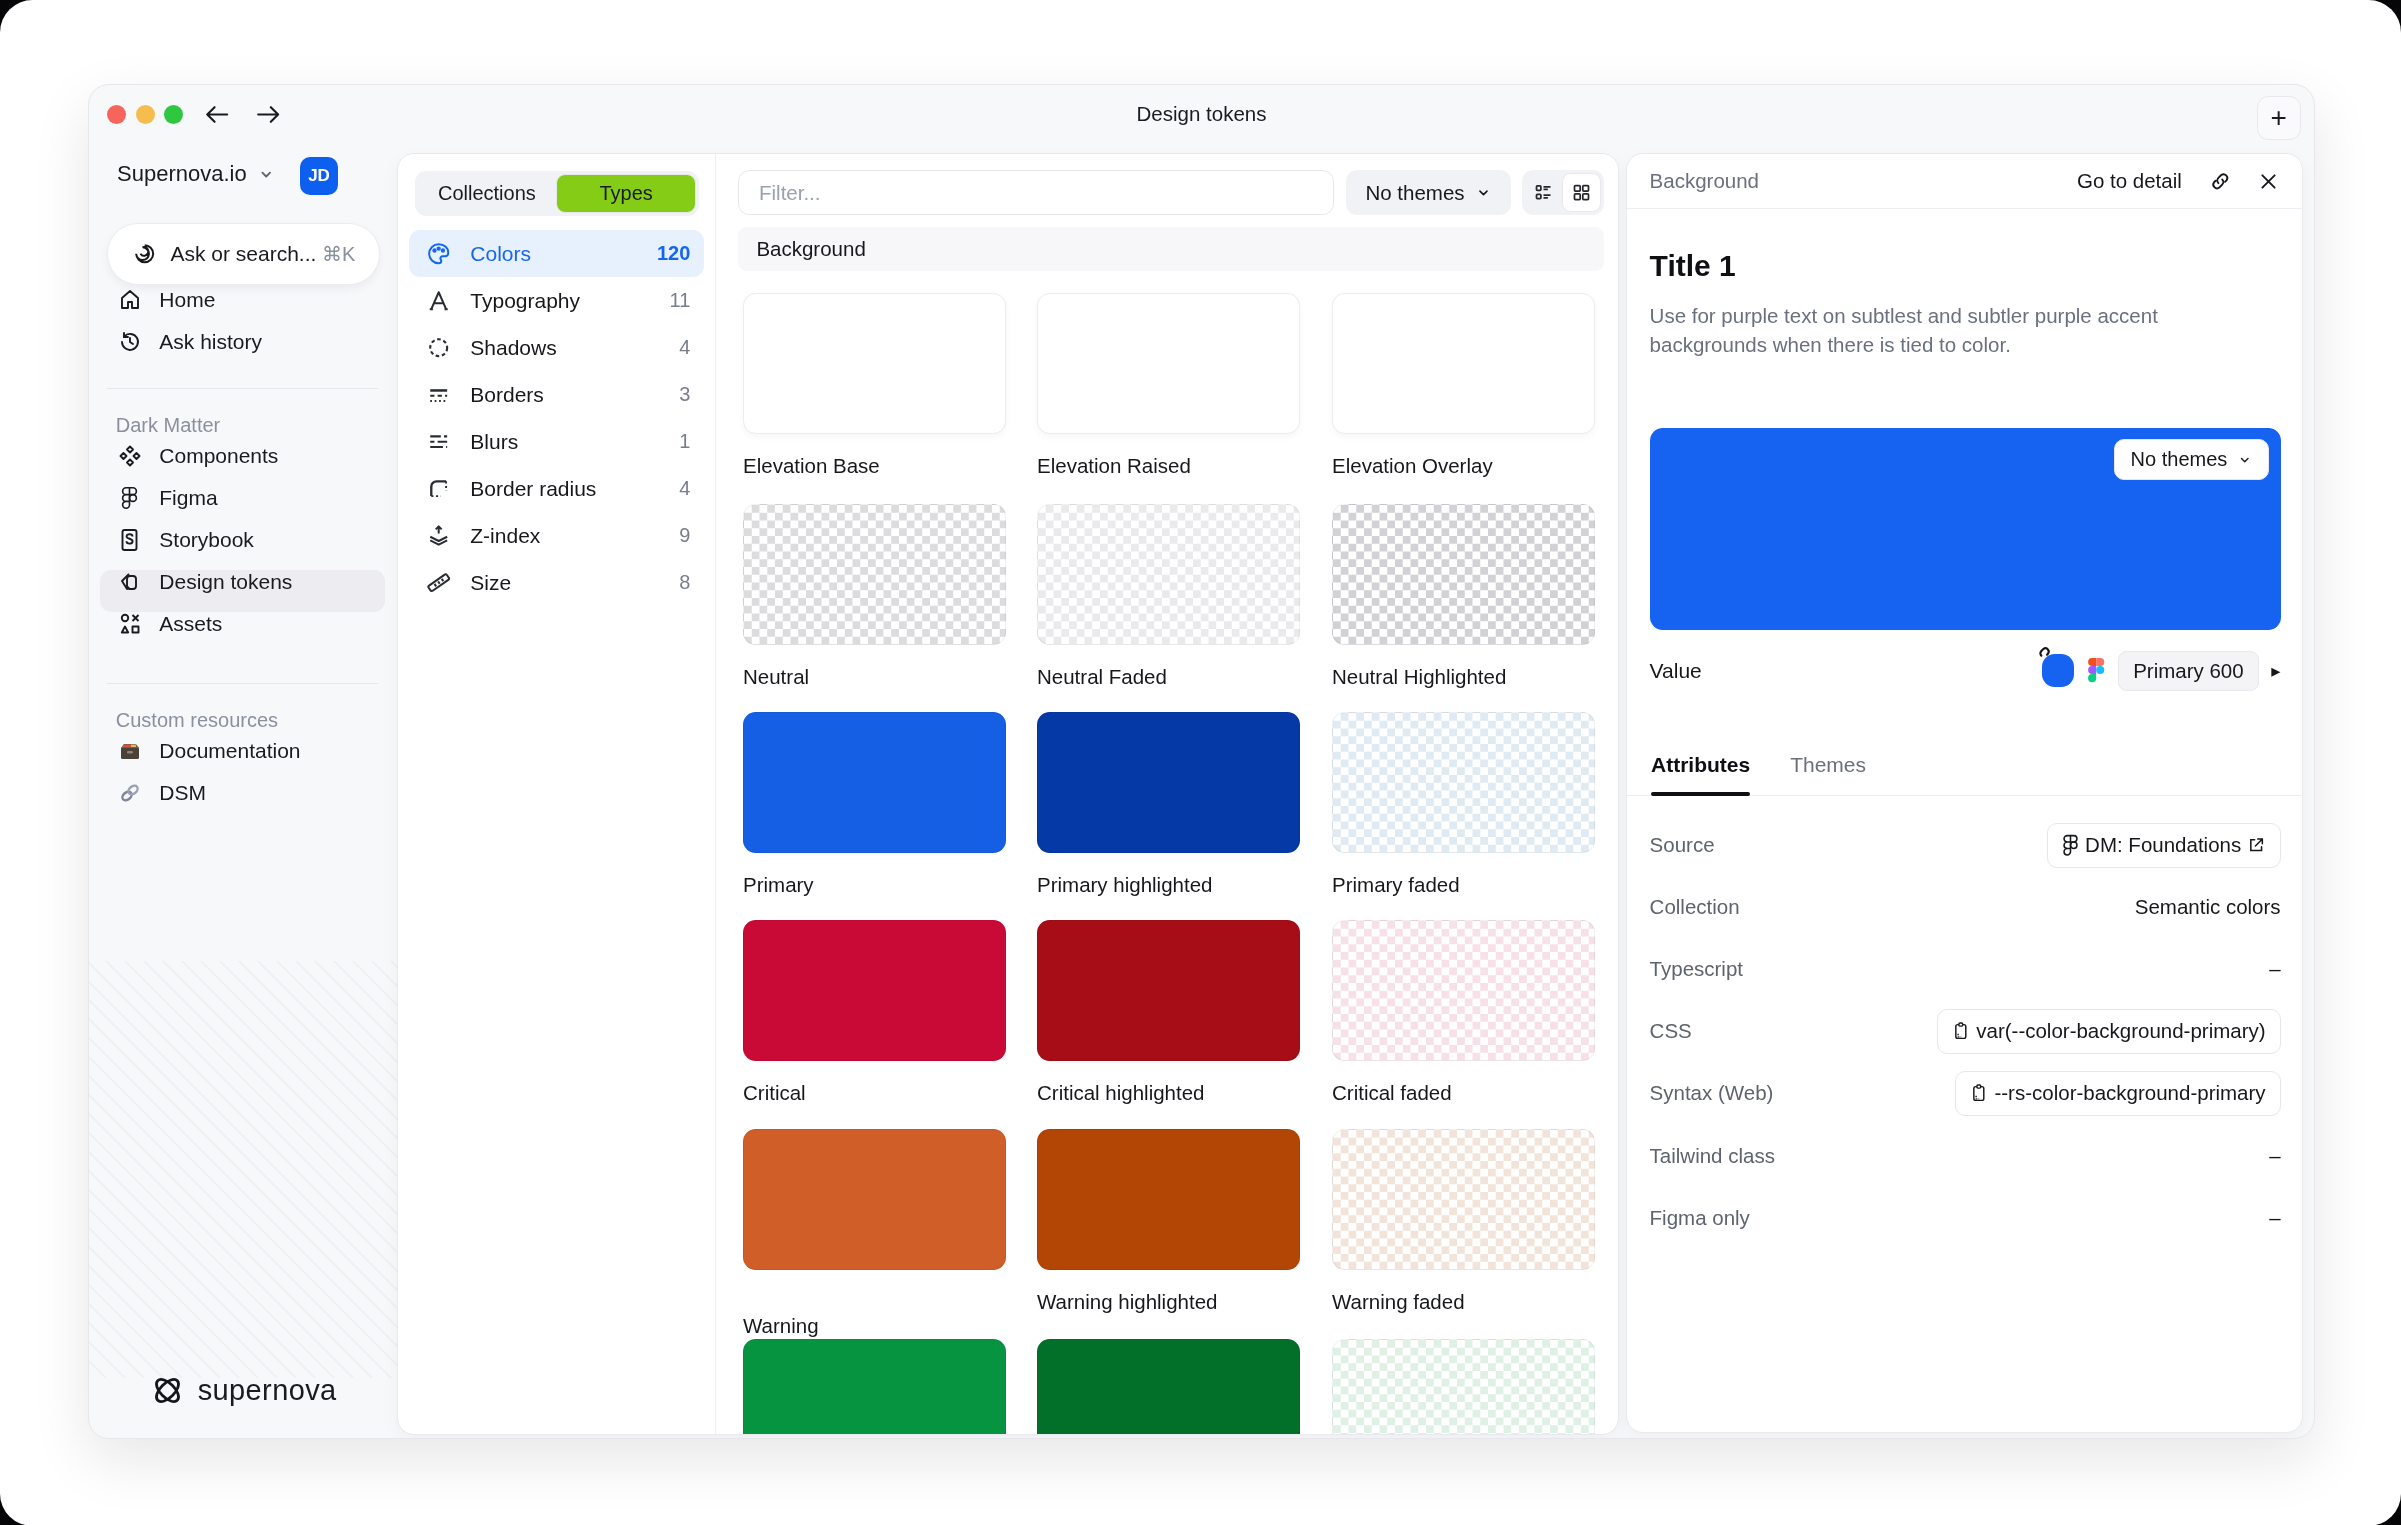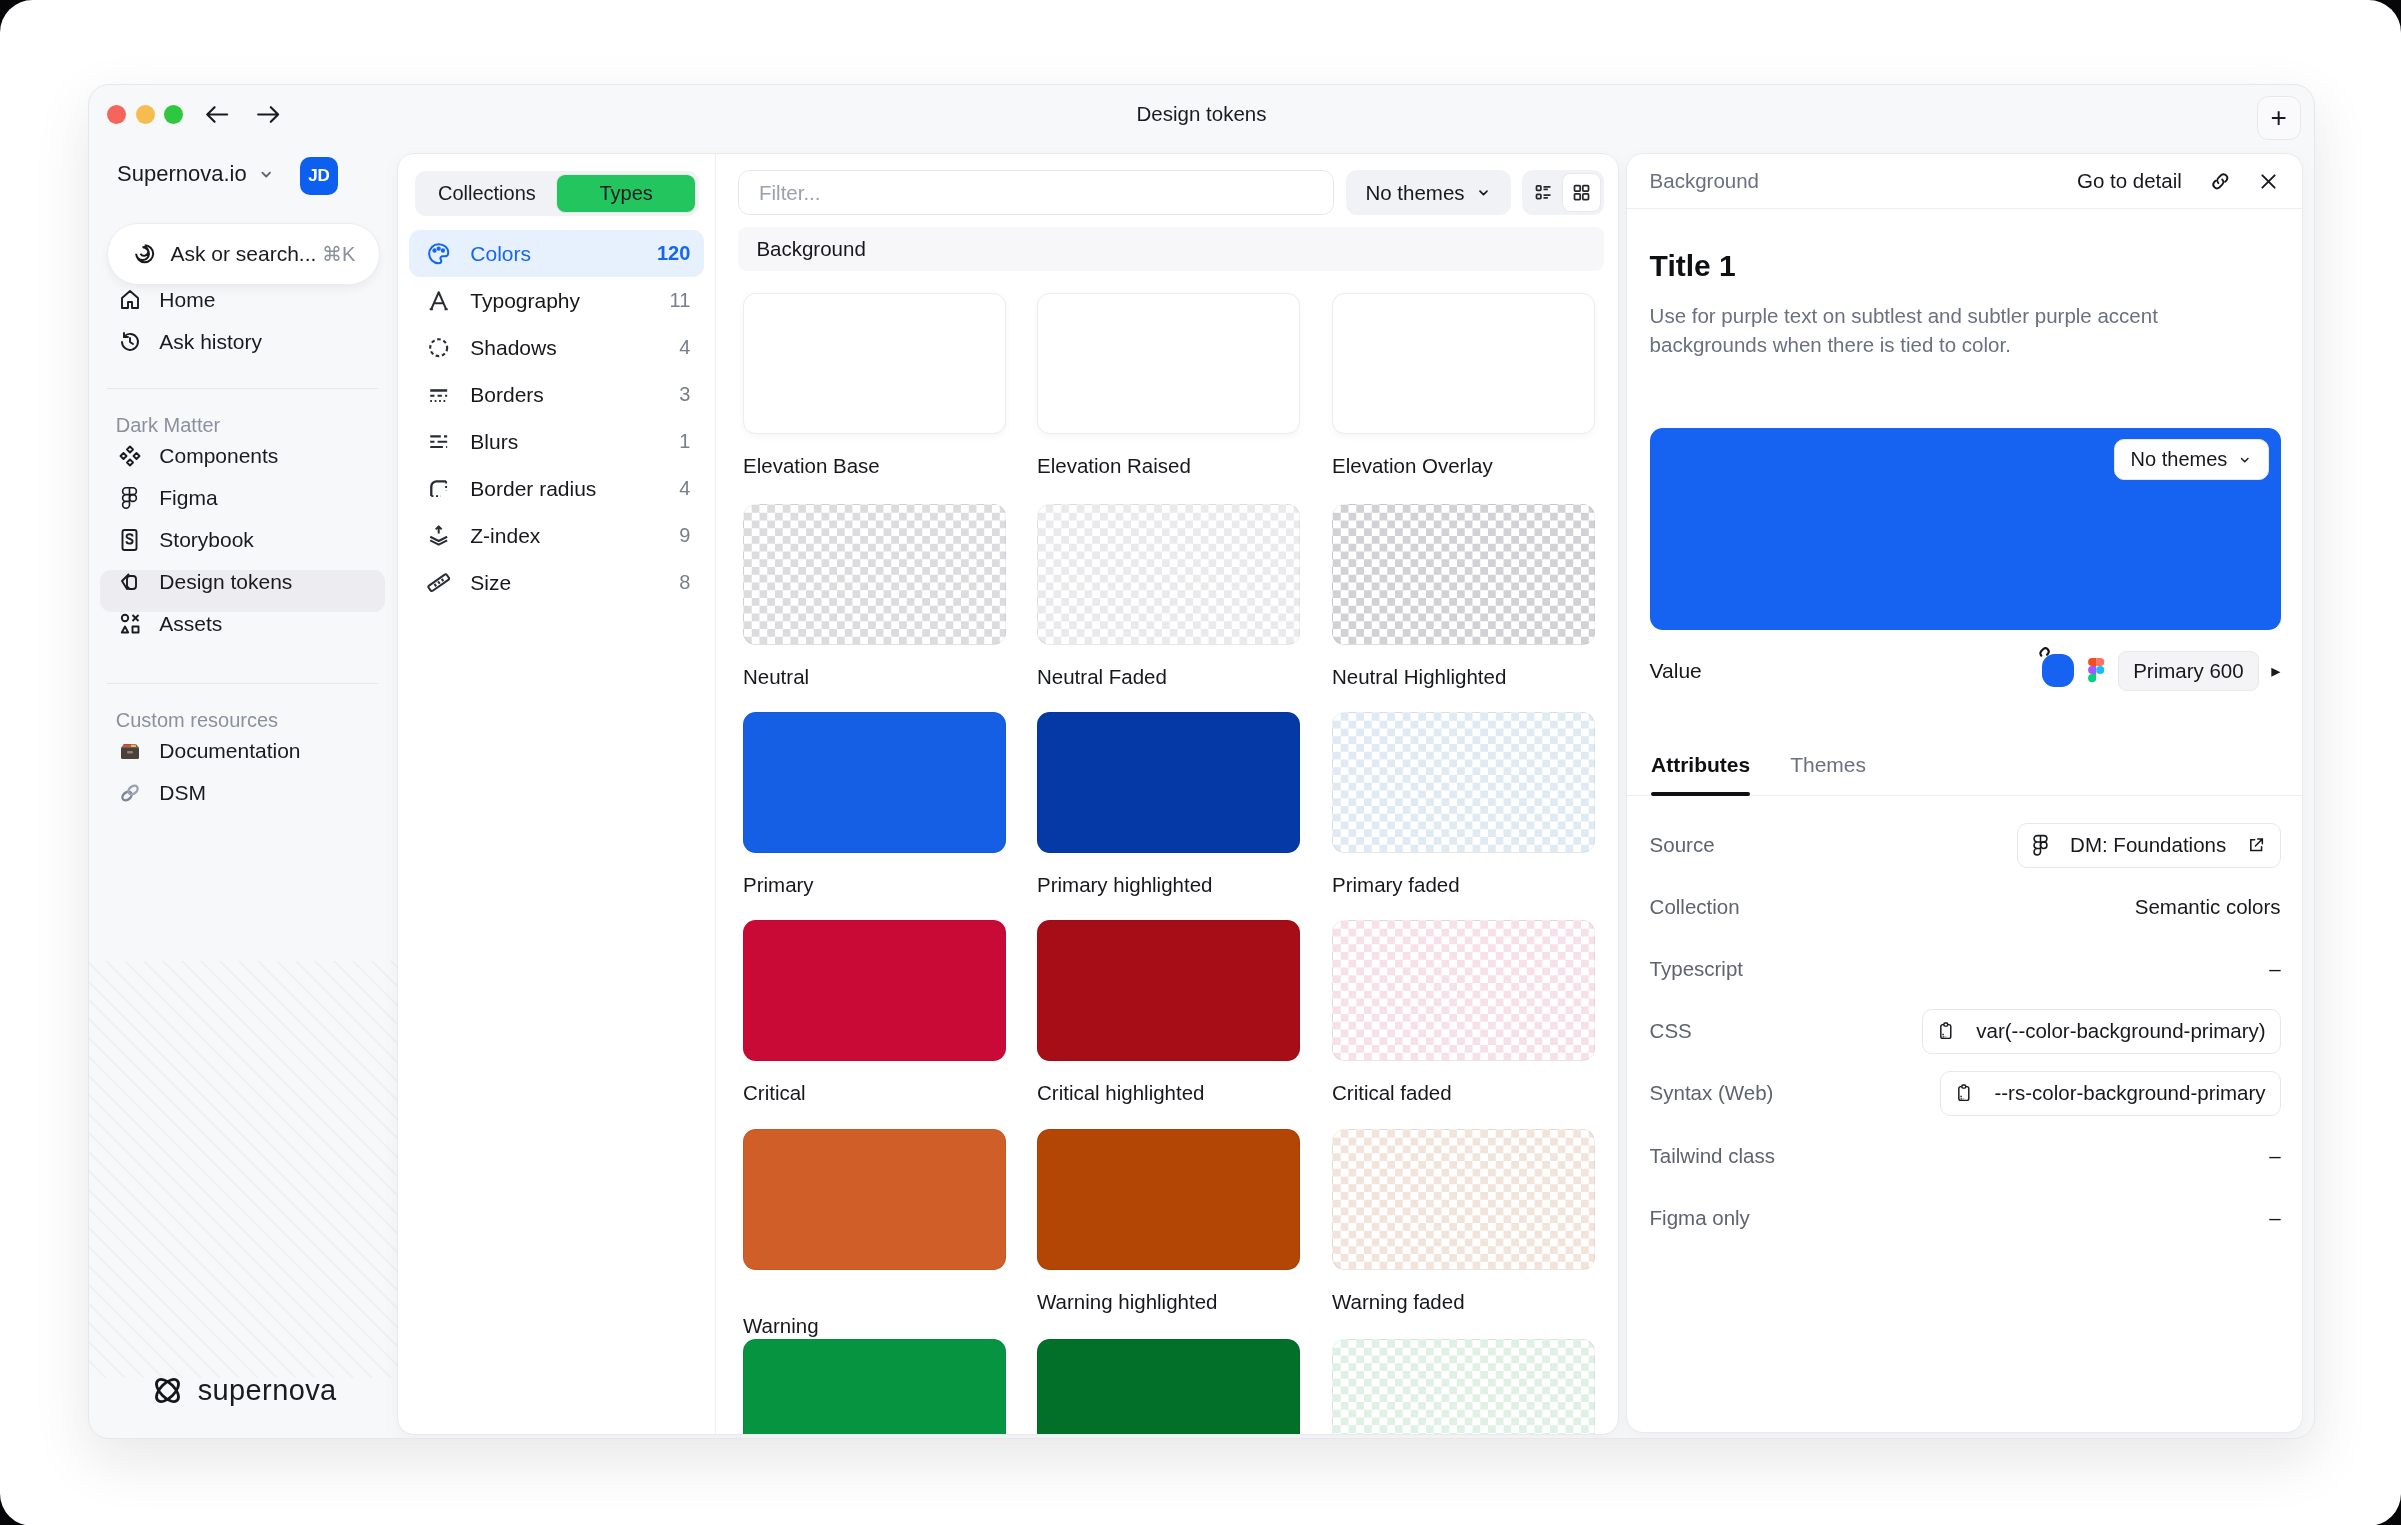--- a/index.html
+++ b/index.html
@@ -40,21 +40,21 @@
   .nav-sec{font-size:20px;color:#8A90A0;padding:10px 15.5px 7px}
   .sn-logo{position:absolute;left:0;top:1287px;width:308px;display:flex;align-items:center;justify-content:center;gap:11.3px}
   .sn-logo .word{font-size:29px;font-weight:400;letter-spacing:0.4px}
   
   .card{background:#FFFFFF;border:1.4px solid #E9E9EE;border-radius:17px;position:absolute;box-sizing:border-box;
         box-shadow:0 5.7px 17px rgba(20,22,30,.04)}
   .center-card{left:308px;top:68px;width:1222px;height:1282px;overflow:hidden}
   .types-col{position:absolute;left:0;top:0;width:318px;height:100%;border-right:1.4px solid #EEEEF2;box-sizing:border-box}
   .seg{position:absolute;left:17px;top:17px;width:284px;height:45px;background:#F1F2F5;border-radius:11.3px;display:flex;padding:2.8px;box-sizing:border-box}
   .seg div{flex:1;display:flex;align-items:center;justify-content:center;font-size:20px;font-weight:500;color:#1A1B20;border-radius:9.2px}
-  .seg .on{background:#22c55e;border:1.4px solid #E8E8EC;box-sizing:border-box}
+  .seg .on{background:#84cc16;border:1.4px solid #E8E8EC;box-sizing:border-box}
   .tlist{position:absolute;left:11.3px;top:76px;width:295px}
   .trow{display:flex;align-items:center;height:47px;padding:0 14px;border-radius:11.3px;font-size:21px;color:#17181C}
   .trow .ic{width:30px;display:flex;justify-content:center;margin-right:17px;color:#2A2C33}
   .trow .cnt{margin-left:auto;font-size:20px;color:#7A7E8B}
   .trow.active{background:#E7F0FD;color:#1667F0;font-weight:500}
   .trow.active .ic{color:#1667F0}
   .trow.active .cnt{color:#1667F0;font-weight:600}
   
   .filter{position:absolute;left:340px;top:16.2px;width:596px;height:45px;background:#fff;border:1.4px solid #E7E7EB;
           border-radius:11.3px;font-size:20.5px;color:#9AA0AC;padding:0 20px;box-sizing:border-box;font-family:inherit}
@@ -96,21 +96,21 @@
   .caret{font-size:18.4px;color:#17181C}
   .insp-tabs{position:absolute;left:0px;top:595px;width:100%;height:47px;border-bottom:1.4px solid #EEEEF2;box-sizing:border-box;
              display:flex;padding:0 24px;gap:40px}
   .insp-tab{font-size:21px;color:#6A7080;display:flex;align-items:flex-start;position:relative;padding-top:4.2px}
   .insp-tab.on{color:#0F1014;font-weight:600}
   .insp-tab.on:after{content:"";position:absolute;left:0;bottom:-1.4px;height:4.2px;width:100%;background:#0F1014;border-radius:2.1px}
   .attr{position:absolute;left:22.6px;width:631px;height:48px;display:flex;align-items:center}
   .attr .k{font-size:20.5px;color:#5E6370}
   .attr .v{margin-left:auto;font-size:20.5px;color:#17181C}
   .attr .chip{margin-left:auto;height:45px;padding:0 14px;background:#fff;border:1.4px solid #E7E7EB;border-radius:10px;
-              display:flex;align-items:center;gap:21px;font-size:20.5px;color:#17181C;box-sizing:border-box}
+              display:flex;align-items:center;gap:6px;font-size:20.5px;color:#17181C;box-sizing:border-box}
   svg{display:block}
 </style>
 </head>
 <body>
 
 <div class="canvas">
 <div class="window">
 
   <span class="tl" style="left:18.4px;top:20px;background:#F5655B"></span>
   <span class="tl" style="left:47px;top:20px;background:#F6BD4E"></span>

